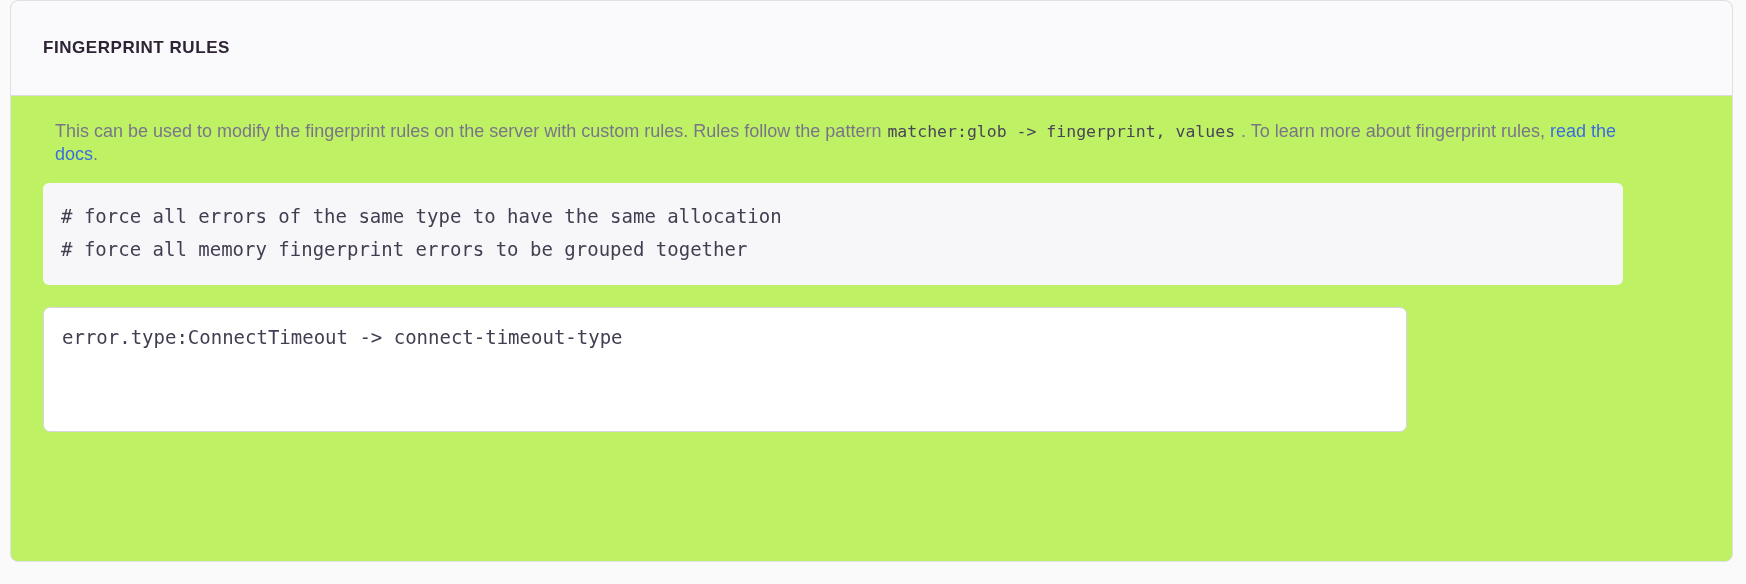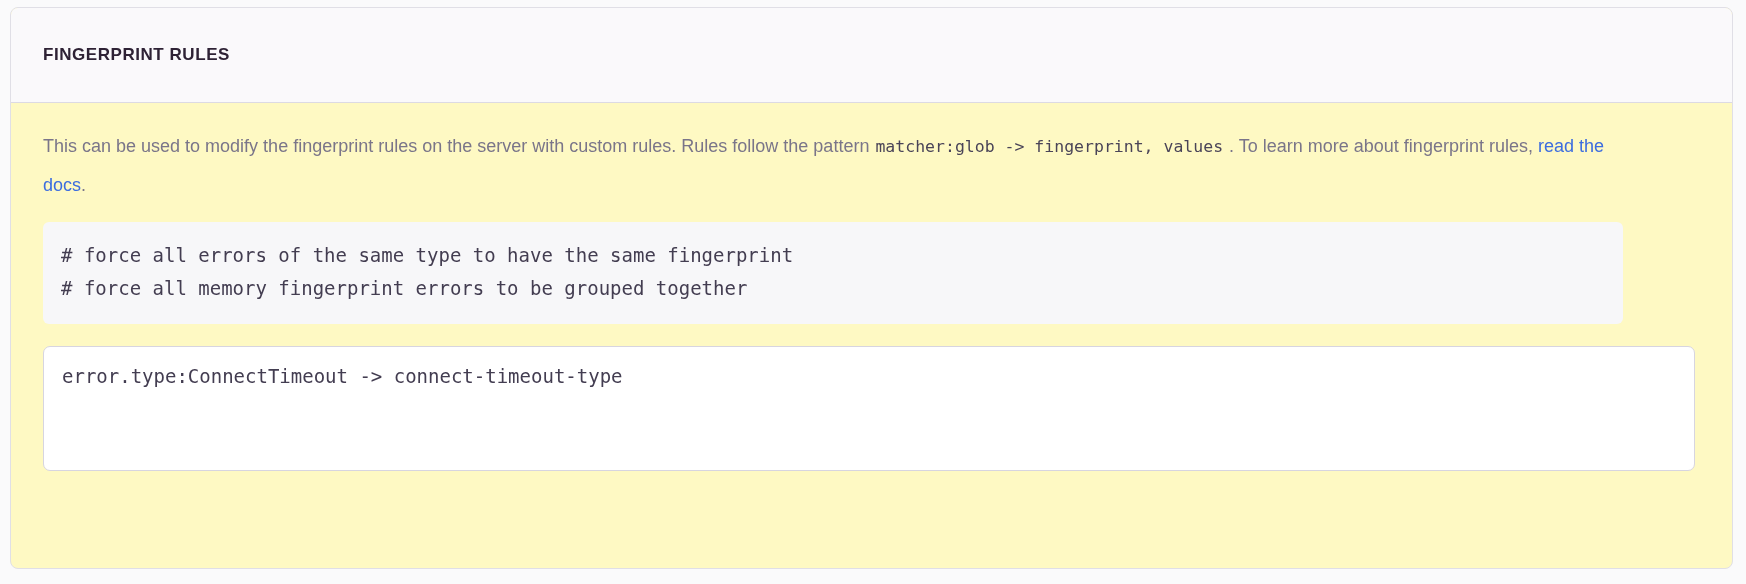--- a/index.html
+++ b/index.html
@@ -11,25 +11,25 @@
     height: 584px;
     background: #fafafb;
     font-family: "Liberation Sans", sans-serif;
     -webkit-font-smoothing: antialiased;
     overflow: hidden;
   }
 
   .panel {
     position: absolute;
     left: 10px;
-    top: 7px;
+    top: 0;
     width: 1723px;
     height: 562px;
     box-sizing: border-box;
-    background: #fef9c3;
+    background: #bef264;
     border: 1px solid #e0dfe6;
     border-radius: 8px;
     overflow: hidden;
   }
 
   .panel-header {
     box-sizing: border-box;
     height: 95px;
     background: #faf9fb;
     border-bottom: 1px solid #dcdae3;
@@ -46,24 +46,24 @@
     text-transform: uppercase;
     font-family: "Liberation Sans", sans-serif;
   }
 
   .panel-body {
     padding: 24px 32px 0 32px;
   }
 
   .description {
     font-size: 18px;
-    line-height: 38px;
+    line-height: 22px;
     color: #7a7589;
     max-width: 1580px;
-    margin: 0 0 18px 0;
+    margin: 0 0 18px 12px;
     font-family: "Liberation Sans", sans-serif;
   }
 
   .description code {
     font-family: "DejaVu Sans Mono", "Liberation Mono", monospace;
     font-size: 16.5px;
     color: #4a4458;
     background: transparent;
     padding: 0 1px;
   }
@@ -86,21 +86,21 @@
     font-family: "DejaVu Sans Mono", "Liberation Mono", monospace;
     font-size: 19px;
     line-height: 33px;
     color: #433d51;
     white-space: pre;
   }
 
   .rules-textarea {
     display: block;
     box-sizing: border-box;
-    width: 1652px;
+    width: 1364px;
     height: 125px;
     background: #ffffff;
     border: 1px solid #d7d5e0;
     border-radius: 7px;
     padding: 14px 18px;
     font-family: "DejaVu Sans Mono", "Liberation Mono", monospace;
     font-size: 19px;
     line-height: 30px;
     color: #433d51;
     resize: none;
@@ -118,20 +118,20 @@
     <div class="panel-title">FINGERPRINT RULES</div>
   </div>
 
   <div class="panel-body">
 
     <p class="description">
       <span>This can be used to modify the fingerprint rules on the server with custom rules. Rules follow the pattern </span><code>matcher:glob -&gt; fingerprint, values</code><span> . To learn more about fingerprint rules, </span><a href="#">read the docs</a><span>.</span>
     </p>
 
     <div class="code-block">
-      <div class="code-line"># force all errors of the same type to have the same fingerprint</div>
+      <div class="code-line"># force all errors of the same type to have the same allocation</div>
       <div class="code-line"># force all memory fingerprint errors to be grouped together</div>
     </div>
 
     <textarea class="rules-textarea" spellcheck="false" placeholder="" style="">error.type:ConnectTimeout -&gt; connect-timeout-type</textarea>
 
   </div>
 </div>
 
 </body></html>

